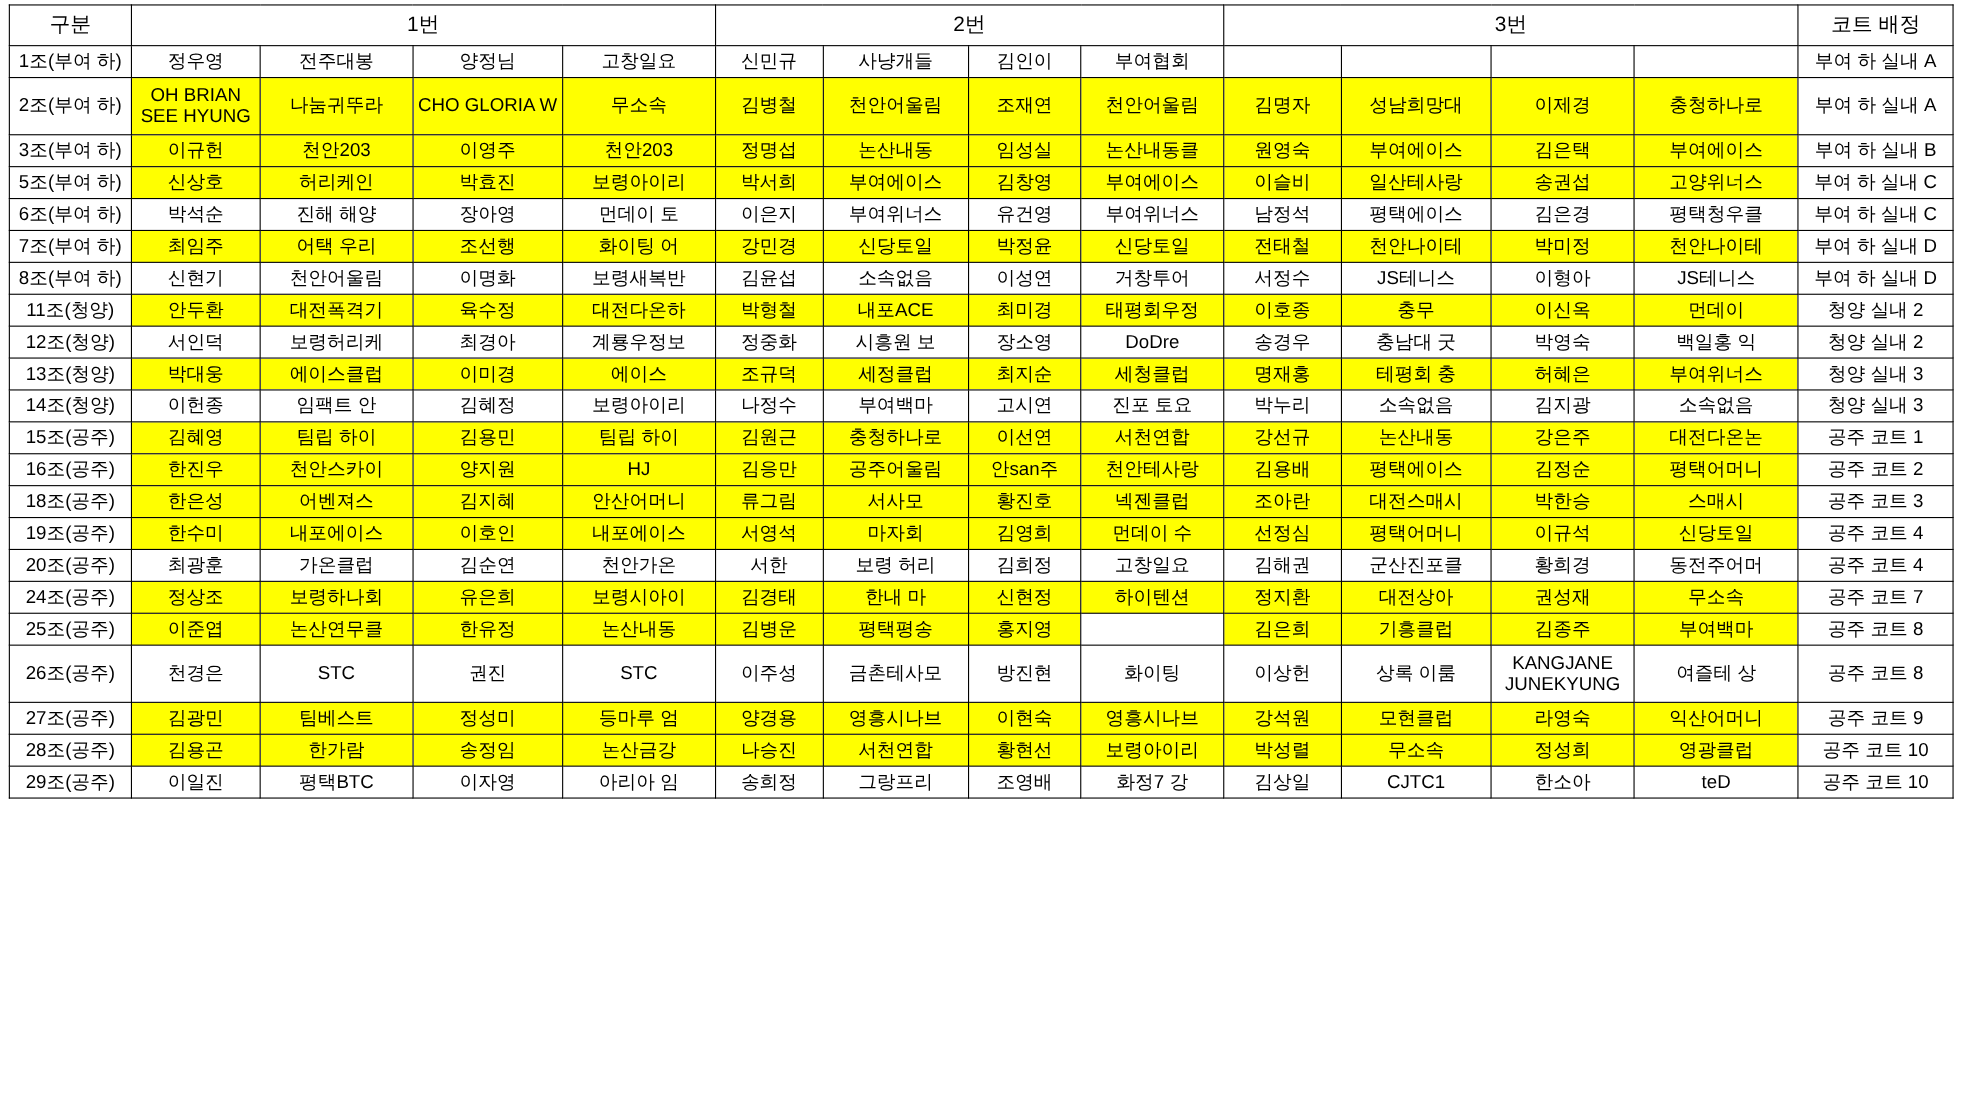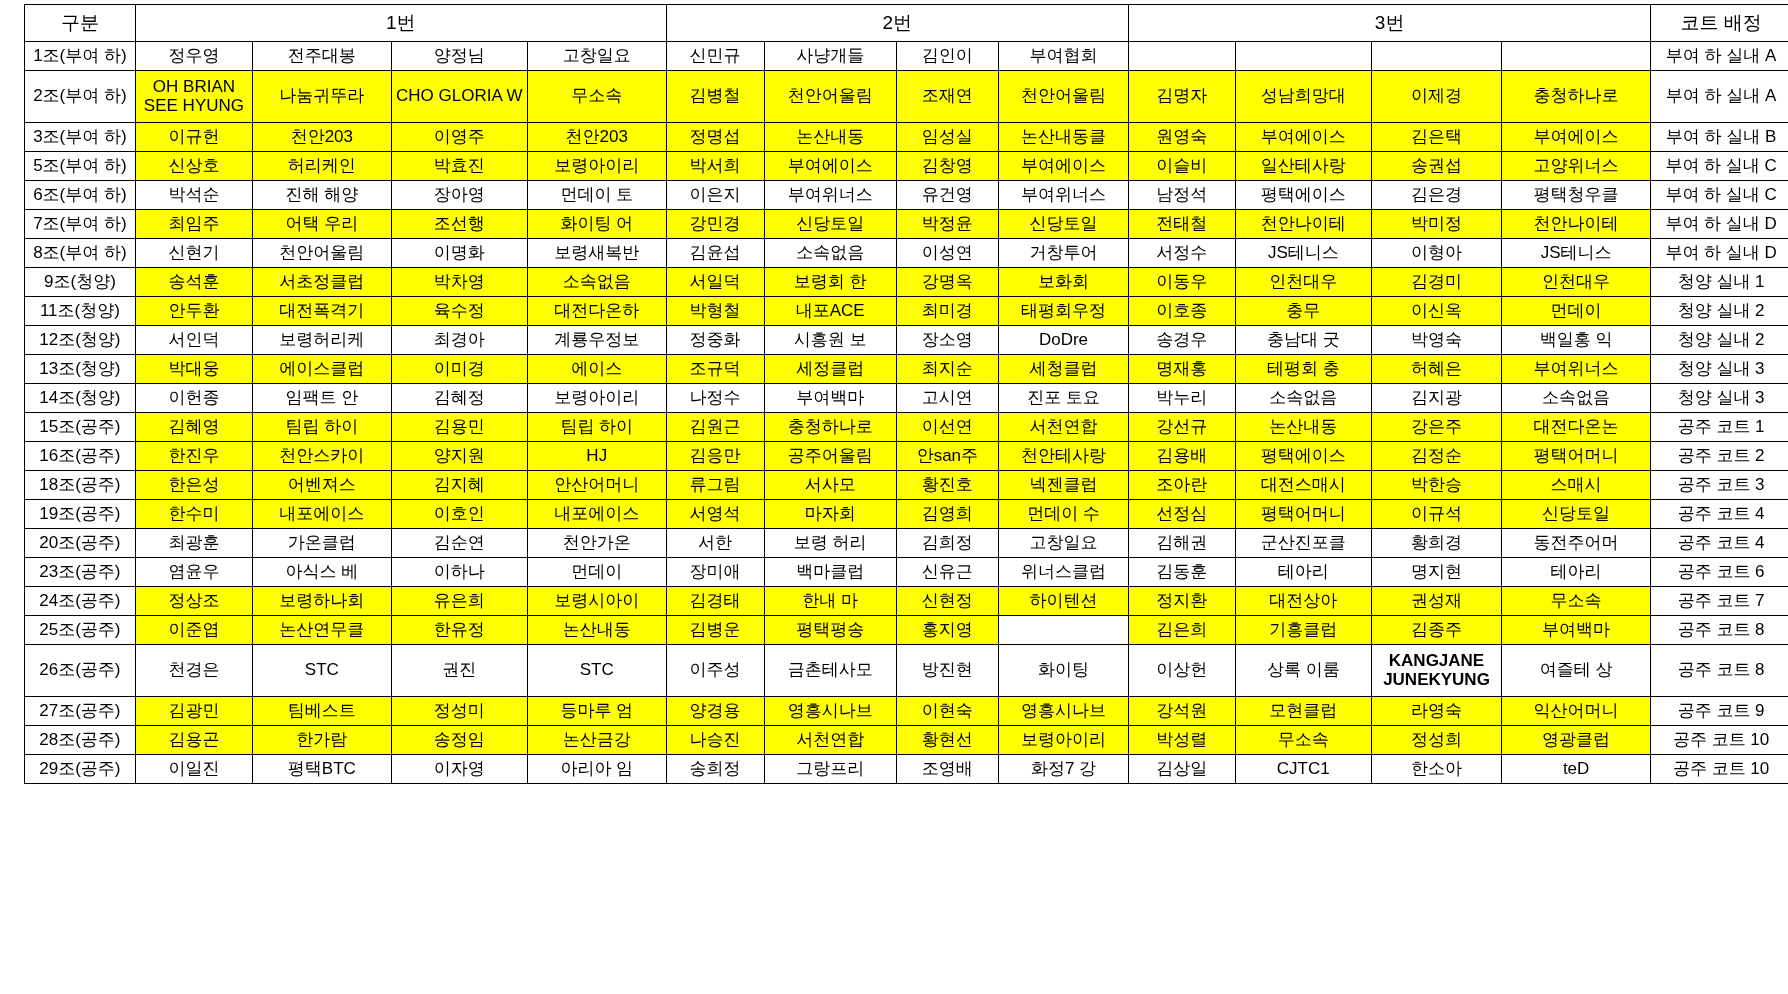--- a/index.html
+++ b/index.html
@@ -9,21 +9,21 @@
   }
   body {
     width: 1788px;
     height: 994px;
     font-family: "Liberation Sans", sans-serif;
     color: #000000;
     overflow: hidden;
   }
   #sheet {
     box-sizing: border-box;
-    padding: 4px 6px 4px 24px;
+    padding: 4px 6px 4px 8px;
   }
   table.draw {
     border-collapse: collapse;
     table-layout: fixed;
     width: 1768px;
   }
   table.draw td, table.draw th {
     border: 1px solid #000000;
     text-align: center;
     vertical-align: middle;
@@ -203,36 +203,20 @@
           <td>소속없음</td>
           <td>이성연</td>
           <td>거창투어</td>
           <td>서정수</td>
           <td>JS테니스</td>
           <td>이형아</td>
           <td>JS테니스</td>
           <td class="court">부여 하 실내 D</td>
         </tr>
         <tr class="r">
-          <td class="grp">9조(청양)</td>
-          <td class="hl">송석훈</td>
-          <td class="hl">서초정클럽</td>
-          <td class="hl">박차영</td>
-          <td class="hl">소속없음</td>
-          <td class="hl">서일덕</td>
-          <td class="hl">보령회 한</td>
-          <td class="hl">강명옥</td>
-          <td class="hl">보화회</td>
-          <td class="hl">이동우</td>
-          <td class="hl">인천대우</td>
-          <td class="hl">김경미</td>
-          <td class="hl">인천대우</td>
-          <td class="court">청양 실내 1</td>
-        </tr>
-        <tr class="r">
           <td class="grp">11조(청양)</td>
           <td class="hl">안두환</td>
           <td class="hl">대전폭격기</td>
           <td class="hl">육수정</td>
           <td class="hl">대전다온하</td>
           <td class="hl">박형철</td>
           <td class="hl">내포ACE</td>
           <td class="hl">최미경</td>
           <td class="hl">태평회우정</td>
           <td class="hl">이호종</td>
@@ -363,36 +347,20 @@
           <td>보령 허리</td>
           <td>김희정</td>
           <td>고창일요</td>
           <td>김해권</td>
           <td>군산진포클</td>
           <td>황희경</td>
           <td>동전주어머</td>
           <td class="court">공주 코트 4</td>
         </tr>
         <tr class="r">
-          <td class="grp">23조(공주)</td>
-          <td>염윤우</td>
-          <td>아식스 베</td>
-          <td>이하나</td>
-          <td>먼데이</td>
-          <td>장미애</td>
-          <td>백마클럽</td>
-          <td>신유근</td>
-          <td>위너스클럽</td>
-          <td>김동훈</td>
-          <td>테아리</td>
-          <td>명지현</td>
-          <td>테아리</td>
-          <td class="court">공주 코트 6</td>
-        </tr>
-        <tr class="r">
           <td class="grp">24조(공주)</td>
           <td class="hl">정상조</td>
           <td class="hl">보령하나회</td>
           <td class="hl">유은희</td>
           <td class="hl">보령시아이</td>
           <td class="hl">김경태</td>
           <td class="hl">한내 마</td>
           <td class="hl">신현정</td>
           <td class="hl">하이텐션</td>
           <td class="hl">정지환</td>
@@ -422,21 +390,21 @@
           <td>천경은</td>
           <td>STC</td>
           <td>권진</td>
           <td>STC</td>
           <td>이주성</td>
           <td>금촌테사모</td>
           <td>방진현</td>
           <td>화이팅</td>
           <td>이상헌</td>
           <td>상록 이룸</td>
-          <td class=" two-line" style="white-space: normal; font-weight: bold;">KANGJANE JUNEKYUNG</td>
+          <td class=" two-line" style="white-space: normal;">KANGJANE JUNEKYUNG</td>
           <td>여즐테 상</td>
           <td class="court">공주 코트 8</td>
         </tr>
         <tr class="r">
           <td class="grp">27조(공주)</td>
           <td class="hl">김광민</td>
           <td class="hl">팀베스트</td>
           <td class="hl">정성미</td>
           <td class="hl">등마루 엄</td>
           <td class="hl">양경용</td>

